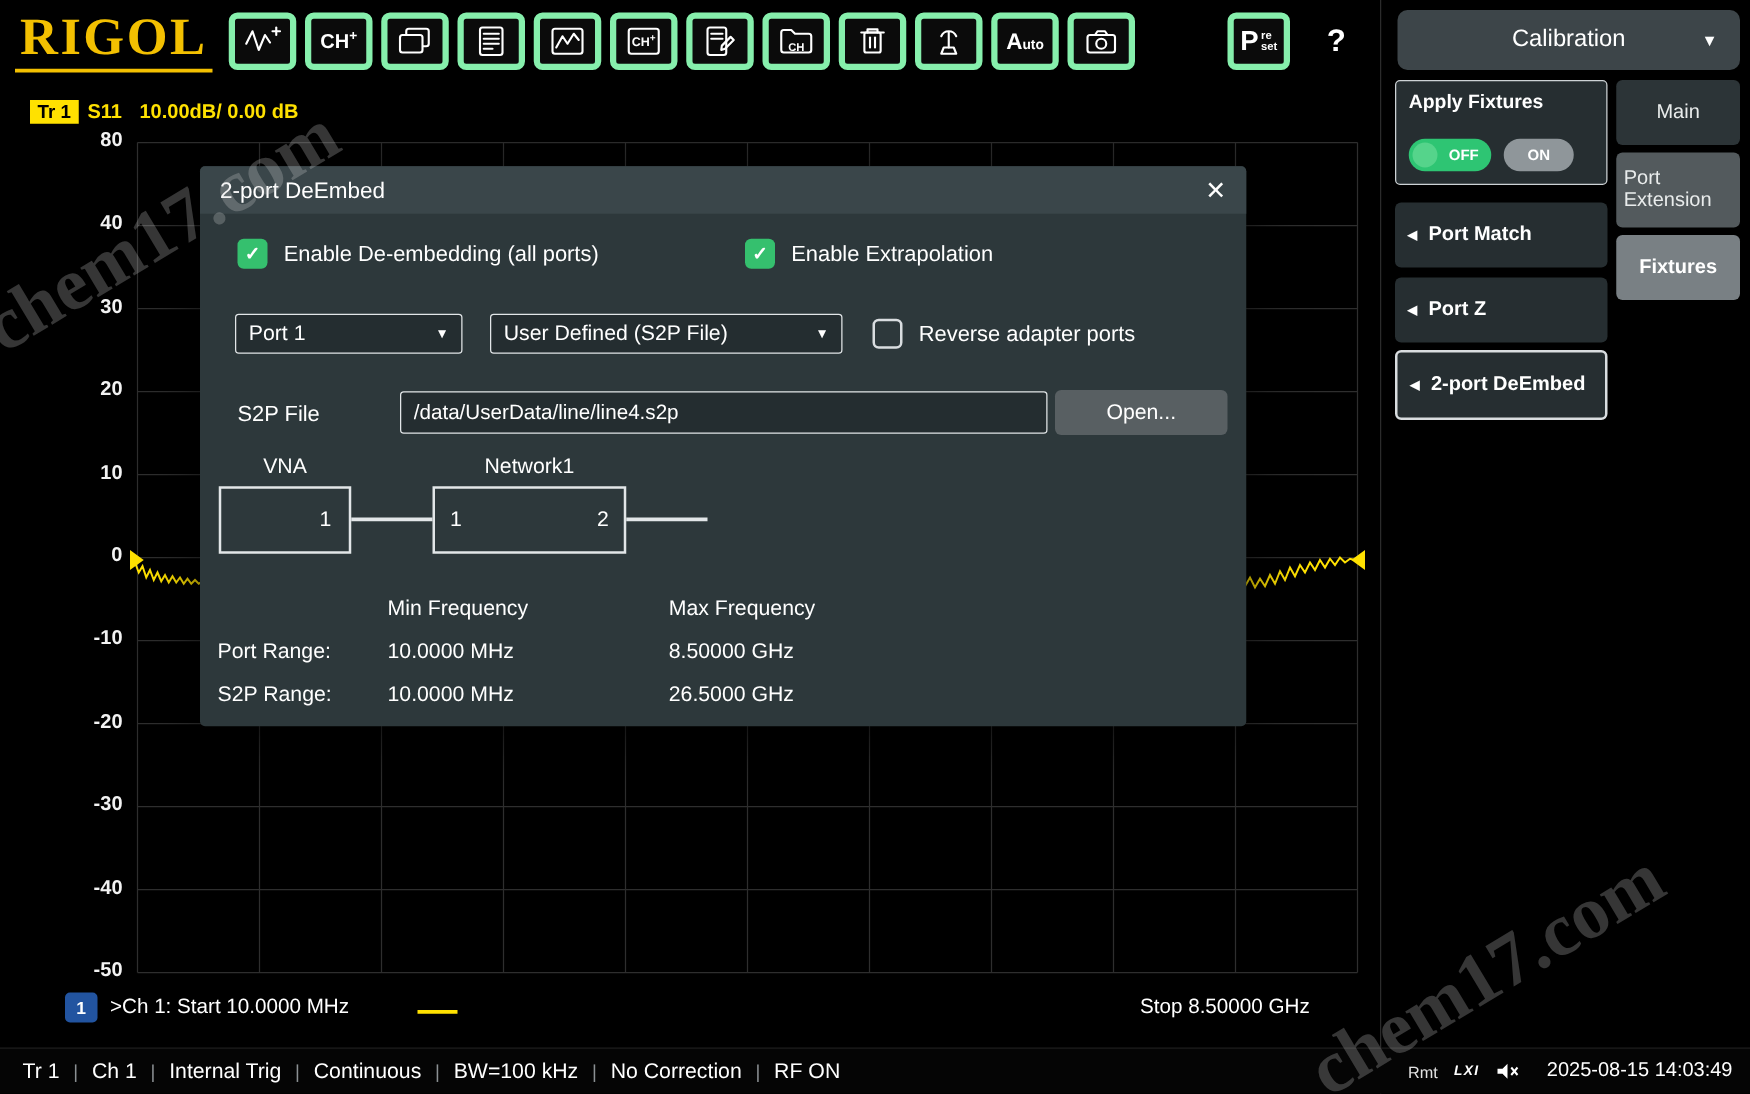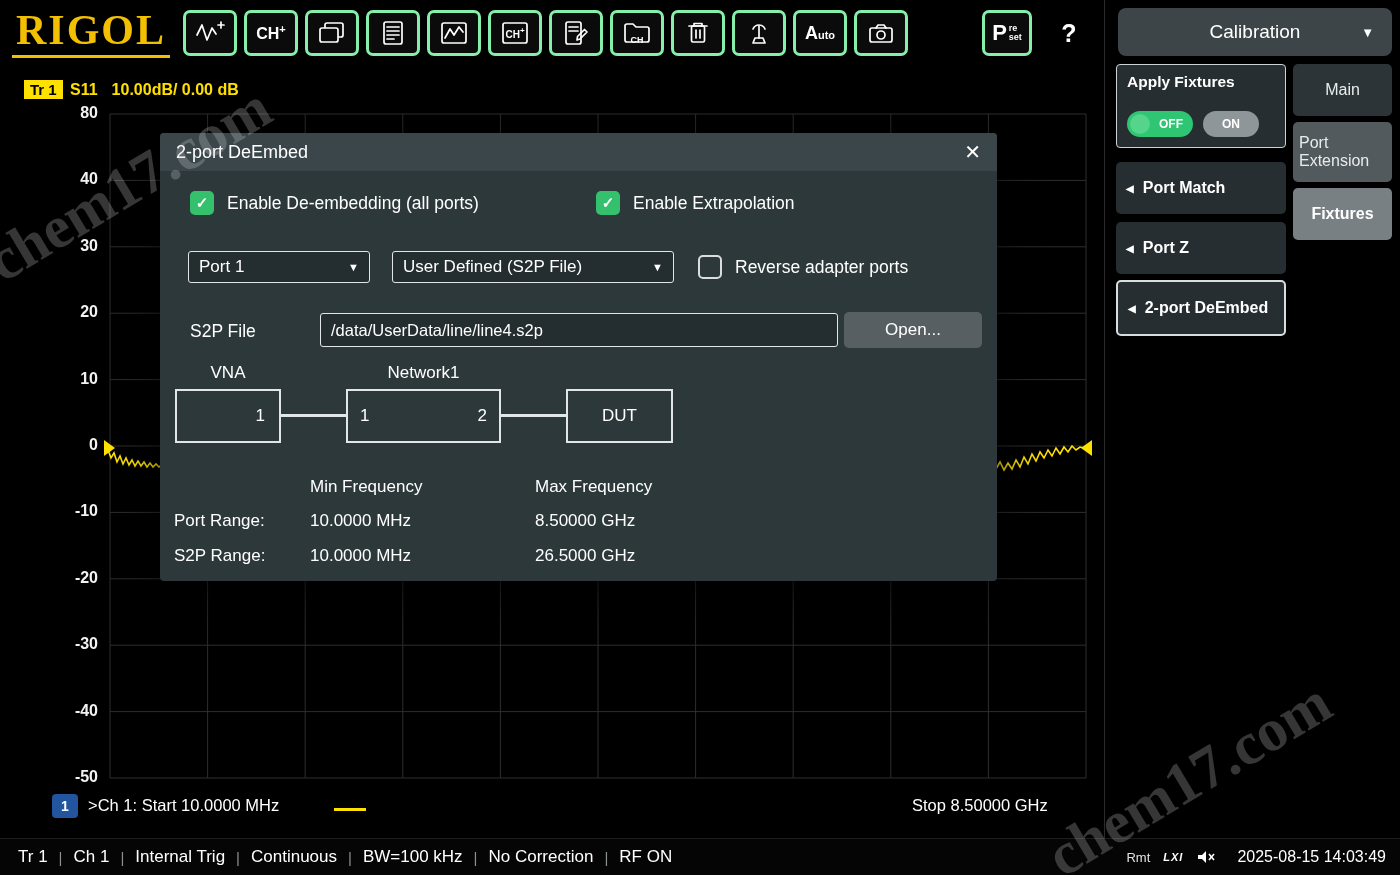--- a/index.html
+++ b/index.html
@@ -6,21 +6,21 @@
   html,body { background:#000; }
   .screen { position:relative; width:1400px; height:875px; background:#000; overflow:hidden;
             font-family:"Liberation Sans", sans-serif; color:#fff;padding-left:36px; }
 
   
   .logo { position:absolute; left:12px; top:6px; width:158px; height:52px;
           font-family:"Liberation Serif", serif; font-weight:bold; font-size:42px;
           color:#f3c001; letter-spacing:2px; line-height:48px; text-align:center;
           border-bottom:3px solid #f3c001; }
   .tbtn { position:absolute; top:10px; width:54px; height:46px; background:#0b0b0b;
-          border:3px solid #86efac; border-radius:7px; color:#fff;
+          border:5px solid #86efac; border-radius:7px; color:#fff;
           display:flex; align-items:center; justify-content:center; cursor:pointer; }
   .tbtn svg { display:block; stroke:#fff; stroke-width:1.7; fill:none;
               stroke-linecap:round; stroke-linejoin:round; }
   .chb { font-size:16px; font-weight:bold; }
   .chb sup { font-size:11px; }
   .icon-mini { position:absolute; left:0; right:0; top:50%; transform:translateY(-50%);
                text-align:center; font-size:10px; font-weight:bold; }
   .icon-mini sup { font-size:8px; }
   .icon-mini2 { position:absolute; left:0; right:0; bottom:8px; text-align:center;
                 font-size:9px; font-weight:bold; }
@@ -318,23 +318,20 @@
     <span class="diag-label" style="left:186px; width:155px">Network1</span>
     <div class="diag-box" style="left:15px; width:106px; justify-content:flex-end; padding-right:14px">
       <span>1</span>
     </div>
     <div class="diag-line" style="left:121px; width:65px"></div>
     <div class="diag-box" style="left:186px; width:155px; justify-content:space-between; padding:0 12px">
       <span>1</span>
       <span>2</span>
     </div>
     <div class="diag-line" style="left:341px; width:65px"></div>
-    <div class="diag-box" style="left:406px; width:107px; justify-content:center">
-      <span>DUT</span>
-    </div>
 
     <span class="tcell" style="left:150px; top:344px">Min Frequency</span>
     <span class="tcell" style="left:375px; top:344px">Max Frequency</span>
     <span class="tcell" style="left:14px; top:378px">Port Range:</span>
     <span class="tcell" style="left:150px; top:378px">10.0000 MHz</span>
     <span class="tcell" style="left:375px; top:378px">8.50000 GHz</span>
     <span class="tcell" style="left:14px; top:413px">S2P Range:</span>
     <span class="tcell" style="left:150px; top:413px">10.0000 MHz</span>
     <span class="tcell" style="left:375px; top:413px">26.5000 GHz</span>
   </div>

